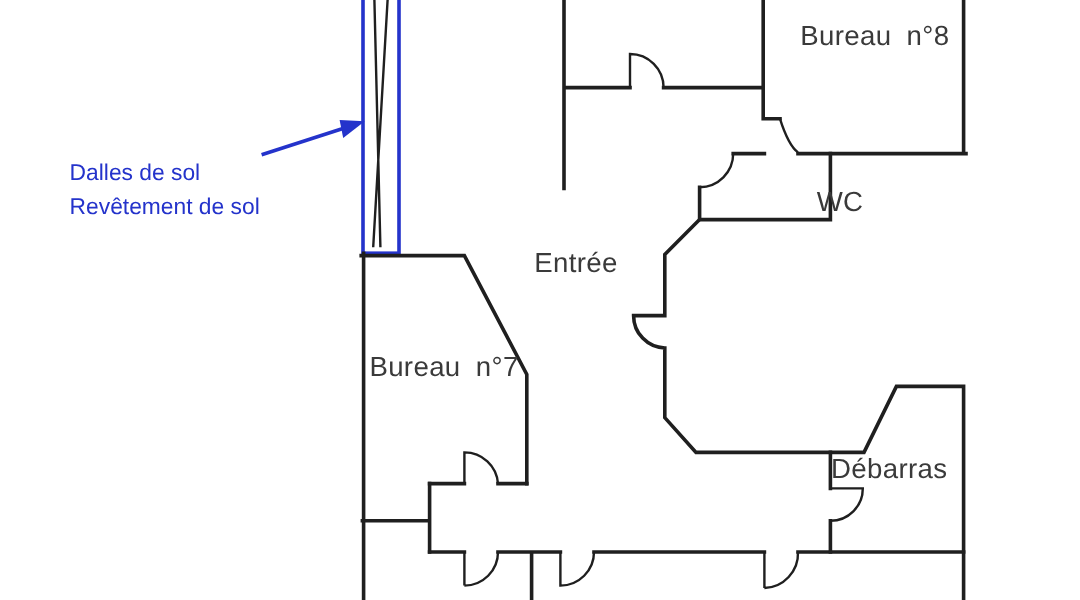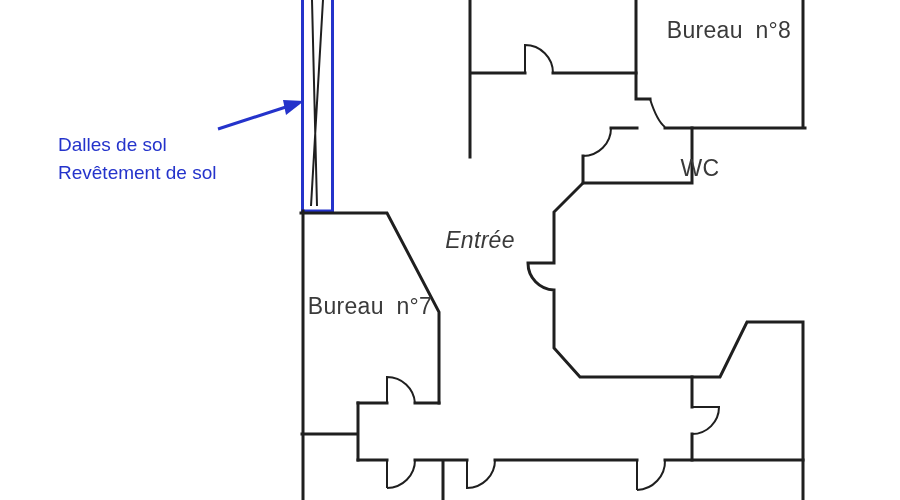--- a/index.html
+++ b/index.html
@@ -94,21 +94,22 @@
     </g>
 
     <g>
       <line x1="218" y1="129" x2="289" y2="106" class="blue-stroke"></line>
       <polygon points="304,101 286,115 283,100" class="blue-fill"></polygon>
     </g>
   </svg>
 
   <div class="room-label" style="left:729px; top:30px;">Bureau n°8</div>
   <div class="room-label" style="left:659px; top:168px;margin-left:41px;">WC</div>
-  <div class="room-label" style="left:480px; top:240px;font-style:italic;">Entrée</div>
+  <div class="room-label" style="left:480px; top:219px;">Entrée</div>
   <div class="room-label" style="left:370px; top:306px;">Bureau n°7</div>
+  <div class="room-label" style="left:741px; top:391px;">Débarras</div>
 
   <div class="annotation">
     <div class="line">Dalles de sol</div>
     <div class="line">Revêtement de sol</div>
   </div>
 
 </div>
 
 </body></html>

